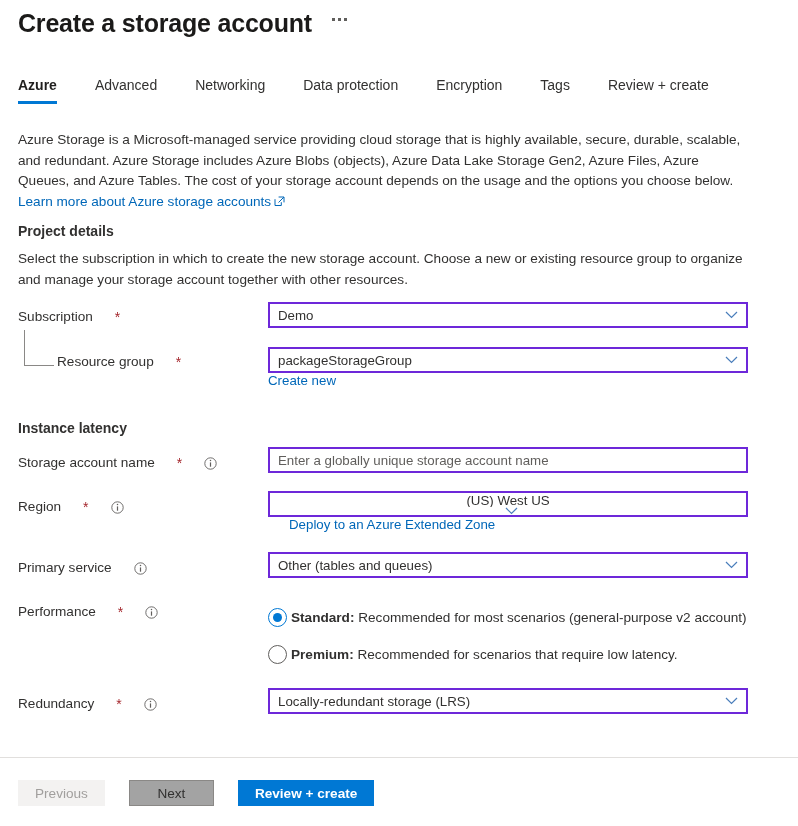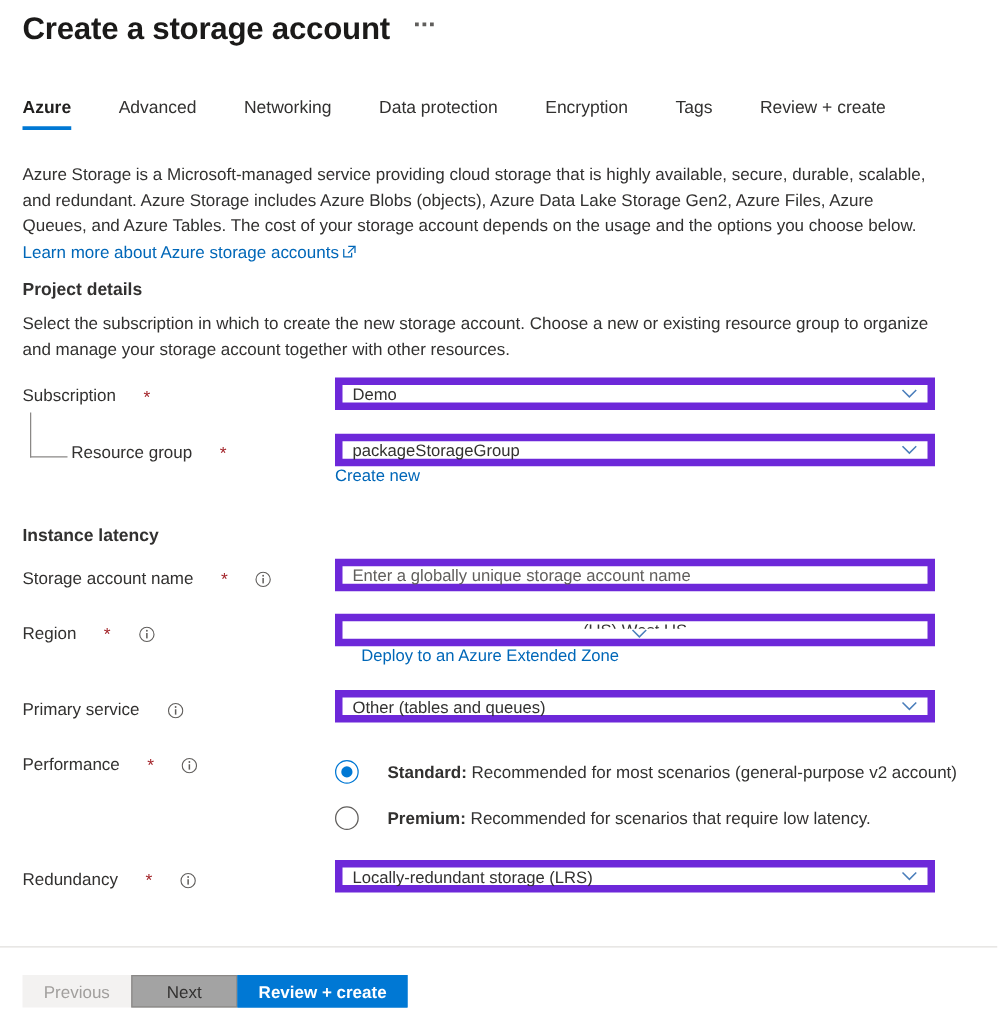--- a/index.html
+++ b/index.html
@@ -79,59 +79,59 @@
   .tree-connector {
     position: absolute; left: 24px; top: 330px;
     width: 30px; height: 36px;
     border-left: 1px solid #8a8886;
     border-bottom: 1px solid #8a8886;
   }
 
   
   .ctrl {
     position: absolute; left: 268px; width: 480px; height: 26px;
-    border: 6px solid #6d28d9; background: #ffffff;
+    border: 2px solid #6d28d9; background: #ffffff;
     display: flex; align-items: center;
     font-size: 13.3px; color: #323130;
     padding: 0 8px; cursor: pointer;
   }
   .ctrl .val { flex: 1 1 auto; overflow: hidden; text-overflow: ellipsis; white-space: nowrap; }
   .ctrl .val.placeholder { color: #605e5c; }
   .chev { flex: 0 0 auto; display: flex; align-items: center; margin-left: 6px; }
 
   .sublink {
     position: absolute; left: 268px;
     font-size: 13.3px; line-height: 18px;
   }
 
   
   .radio-row {
     position: absolute; left: 268px;
-    display: flex; align-items: center; gap: 23px; cursor: pointer;
+    display: flex; align-items: center; gap: 4px; cursor: pointer;
   }
   .radio {
     flex: 0 0 auto; width: 19px; height: 19px; border-radius: 50%;
     border: 1px solid #605e5c; background: #fff;
     display: flex; align-items: center; justify-content: center;
   }
   .radio.checked { border: 1px solid #0078d4; }
   .radio.checked::after {
     content: ""; width: 9px; height: 9px; border-radius: 50%; background: #0078d4;
   }
   .radio-label { font-size: 13.6px; color: #323130; line-height: 18px; }
   .radio-label b { font-weight: 700; }
 
   
   .divider {
     position: absolute; left: 0; right: 0; top: 757px;
     height: 1px; background: #e1dfdd;
   }
   .footer {
     position: absolute; left: 18px; top: 780px;
-    display: flex; align-items: center; gap: 0;
+    display: flex; align-items: center; gap: 24px;
   }
   .btn {
     height: 26px; min-width: 85px; padding: 0 16px;
     display: flex; align-items: center; justify-content: center;
     font-size: 13.6px; cursor: pointer; border: 1px solid transparent;
     background: #a3a3a3; color: #323130; white-space: nowrap;
   }
   .btn.secondary { border-color: #8a8886; }
   .btn.disabled { background: #f3f2f1; color: #a19f9d; cursor: default; border-color: transparent; }
   .btn.primary { background: #0078d4; color: #ffffff; font-weight: 700; border-color: #0078d4; }

